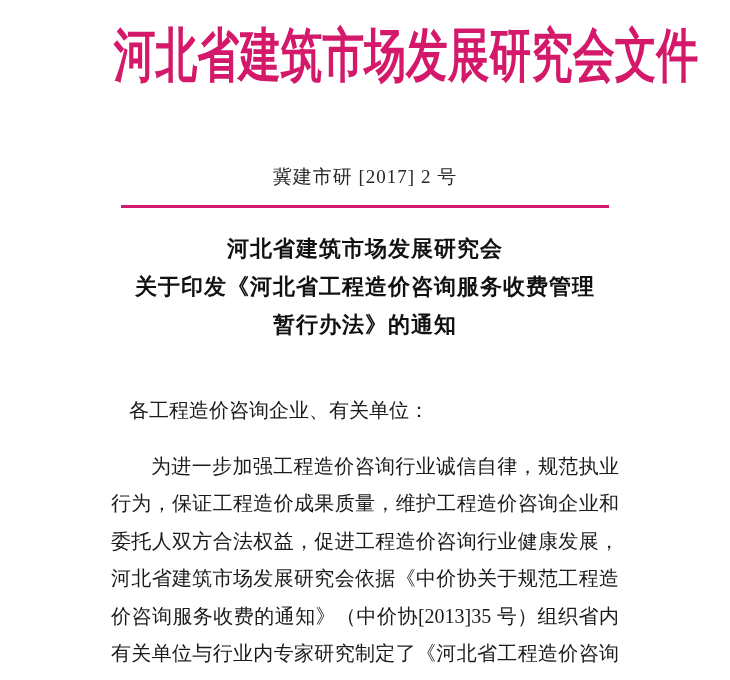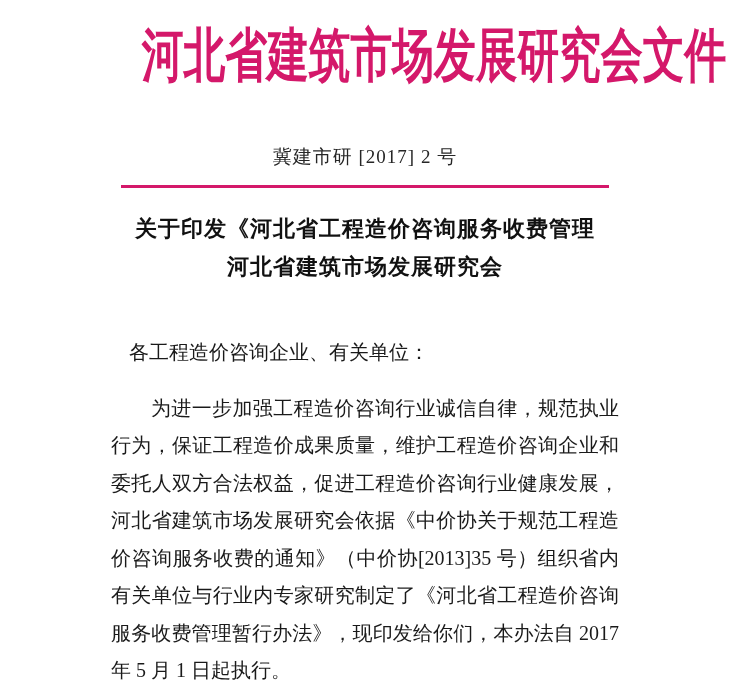--- a/index.html
+++ b/index.html
@@ -14,36 +14,35 @@
     background: #ffffff;
     overflow: hidden;
     font-family: "Liberation Serif", serif;
     color: #1f1f1f;
   }
   
   .letterhead-wrap {
     padding-top: 20px;
     text-align: center;
     height: 76px;
-    margin-left: 28px;
   }
   .letterhead {
     display: inline-block;
     font-size: 58px;
     line-height: 72px;
     font-weight: bold;
     color: #d4186a;
     white-space: nowrap;
     transform: scaleX(0.72);
     transform-origin: center top;
     letter-spacing: 0px;
   }
   
   .doc-number {
-    margin-top: 48px;
+    margin-top: 68px;
     text-align: center;
     font-size: 19px;
     line-height: 26px;
     color: #262626;
     letter-spacing: 1px;
   }
   
   .red-divider {
     width: 488px;
     height: 3px;
@@ -85,22 +84,23 @@
 
   <div class="letterhead-wrap">
     <span class="letterhead">河北省建筑市场发展研究会文件</span>
   </div>
 
   <div class="doc-number">冀建市研 [2017] 2 号</div>
 
   <div class="red-divider"></div>
 
   <div class="doc-title">
+    <div>河北省建筑市场发展研究会</div>
     <div>关于印发《河北省工程造价咨询服务收费管理</div>
-    <div>河北省建筑市场发展研究会</div>
+    <div>暂行办法》的通知</div>
   </div>
 
   <div class="body-block">
     <p class="salutation">各工程造价咨询企业、有关单位：</p>
     <p class="paragraph">为进一步加强工程造价咨询行业诚信自律，规范执业行为，保证工程造价成果质量，维护工程造价咨询企业和委托人双方合法权益，促进工程造价咨询行业健康发展，河北省建筑市场发展研究会依据《中价协关于规范工程造价咨询服务收费的通知》（中价协[2013]35 号）组织省内有关单位与行业内专家研究制定了《河北省工程造价咨询服务收费管理暂行办法》，现印发给你们，本办法自 2017 年 5 月 1 日起执行。</p>
   </div>
 
 </div>
 
 </body></html>

